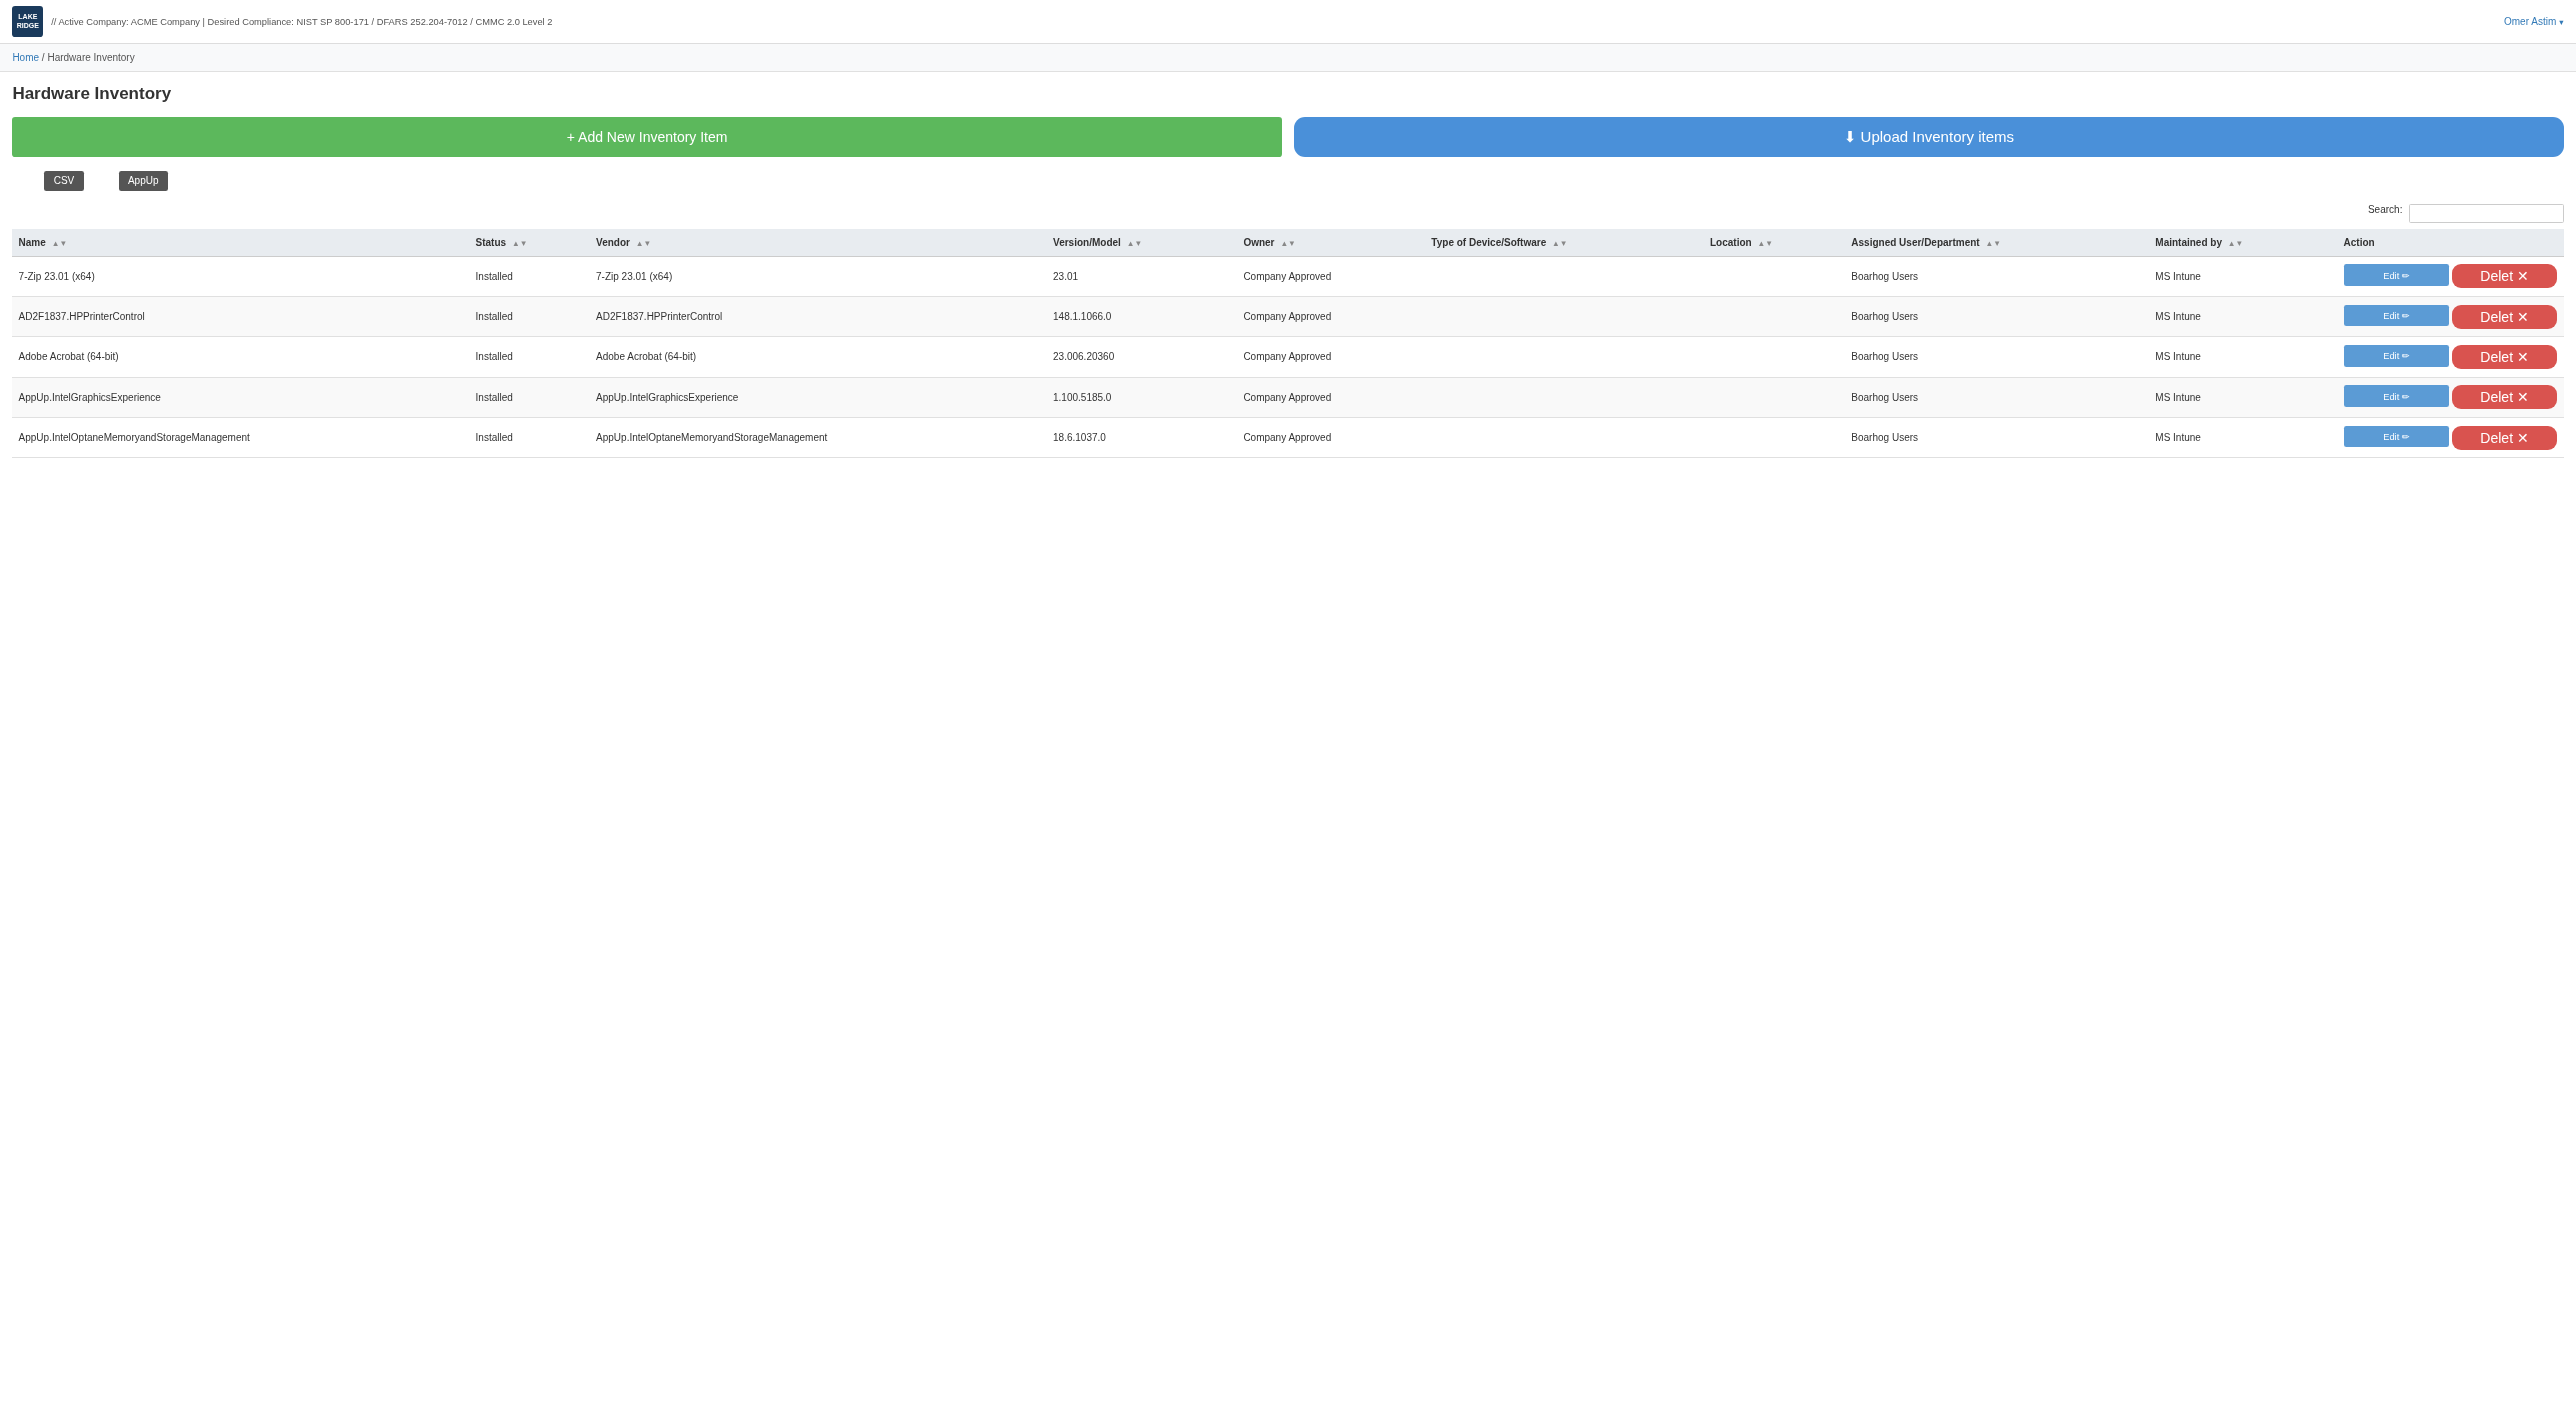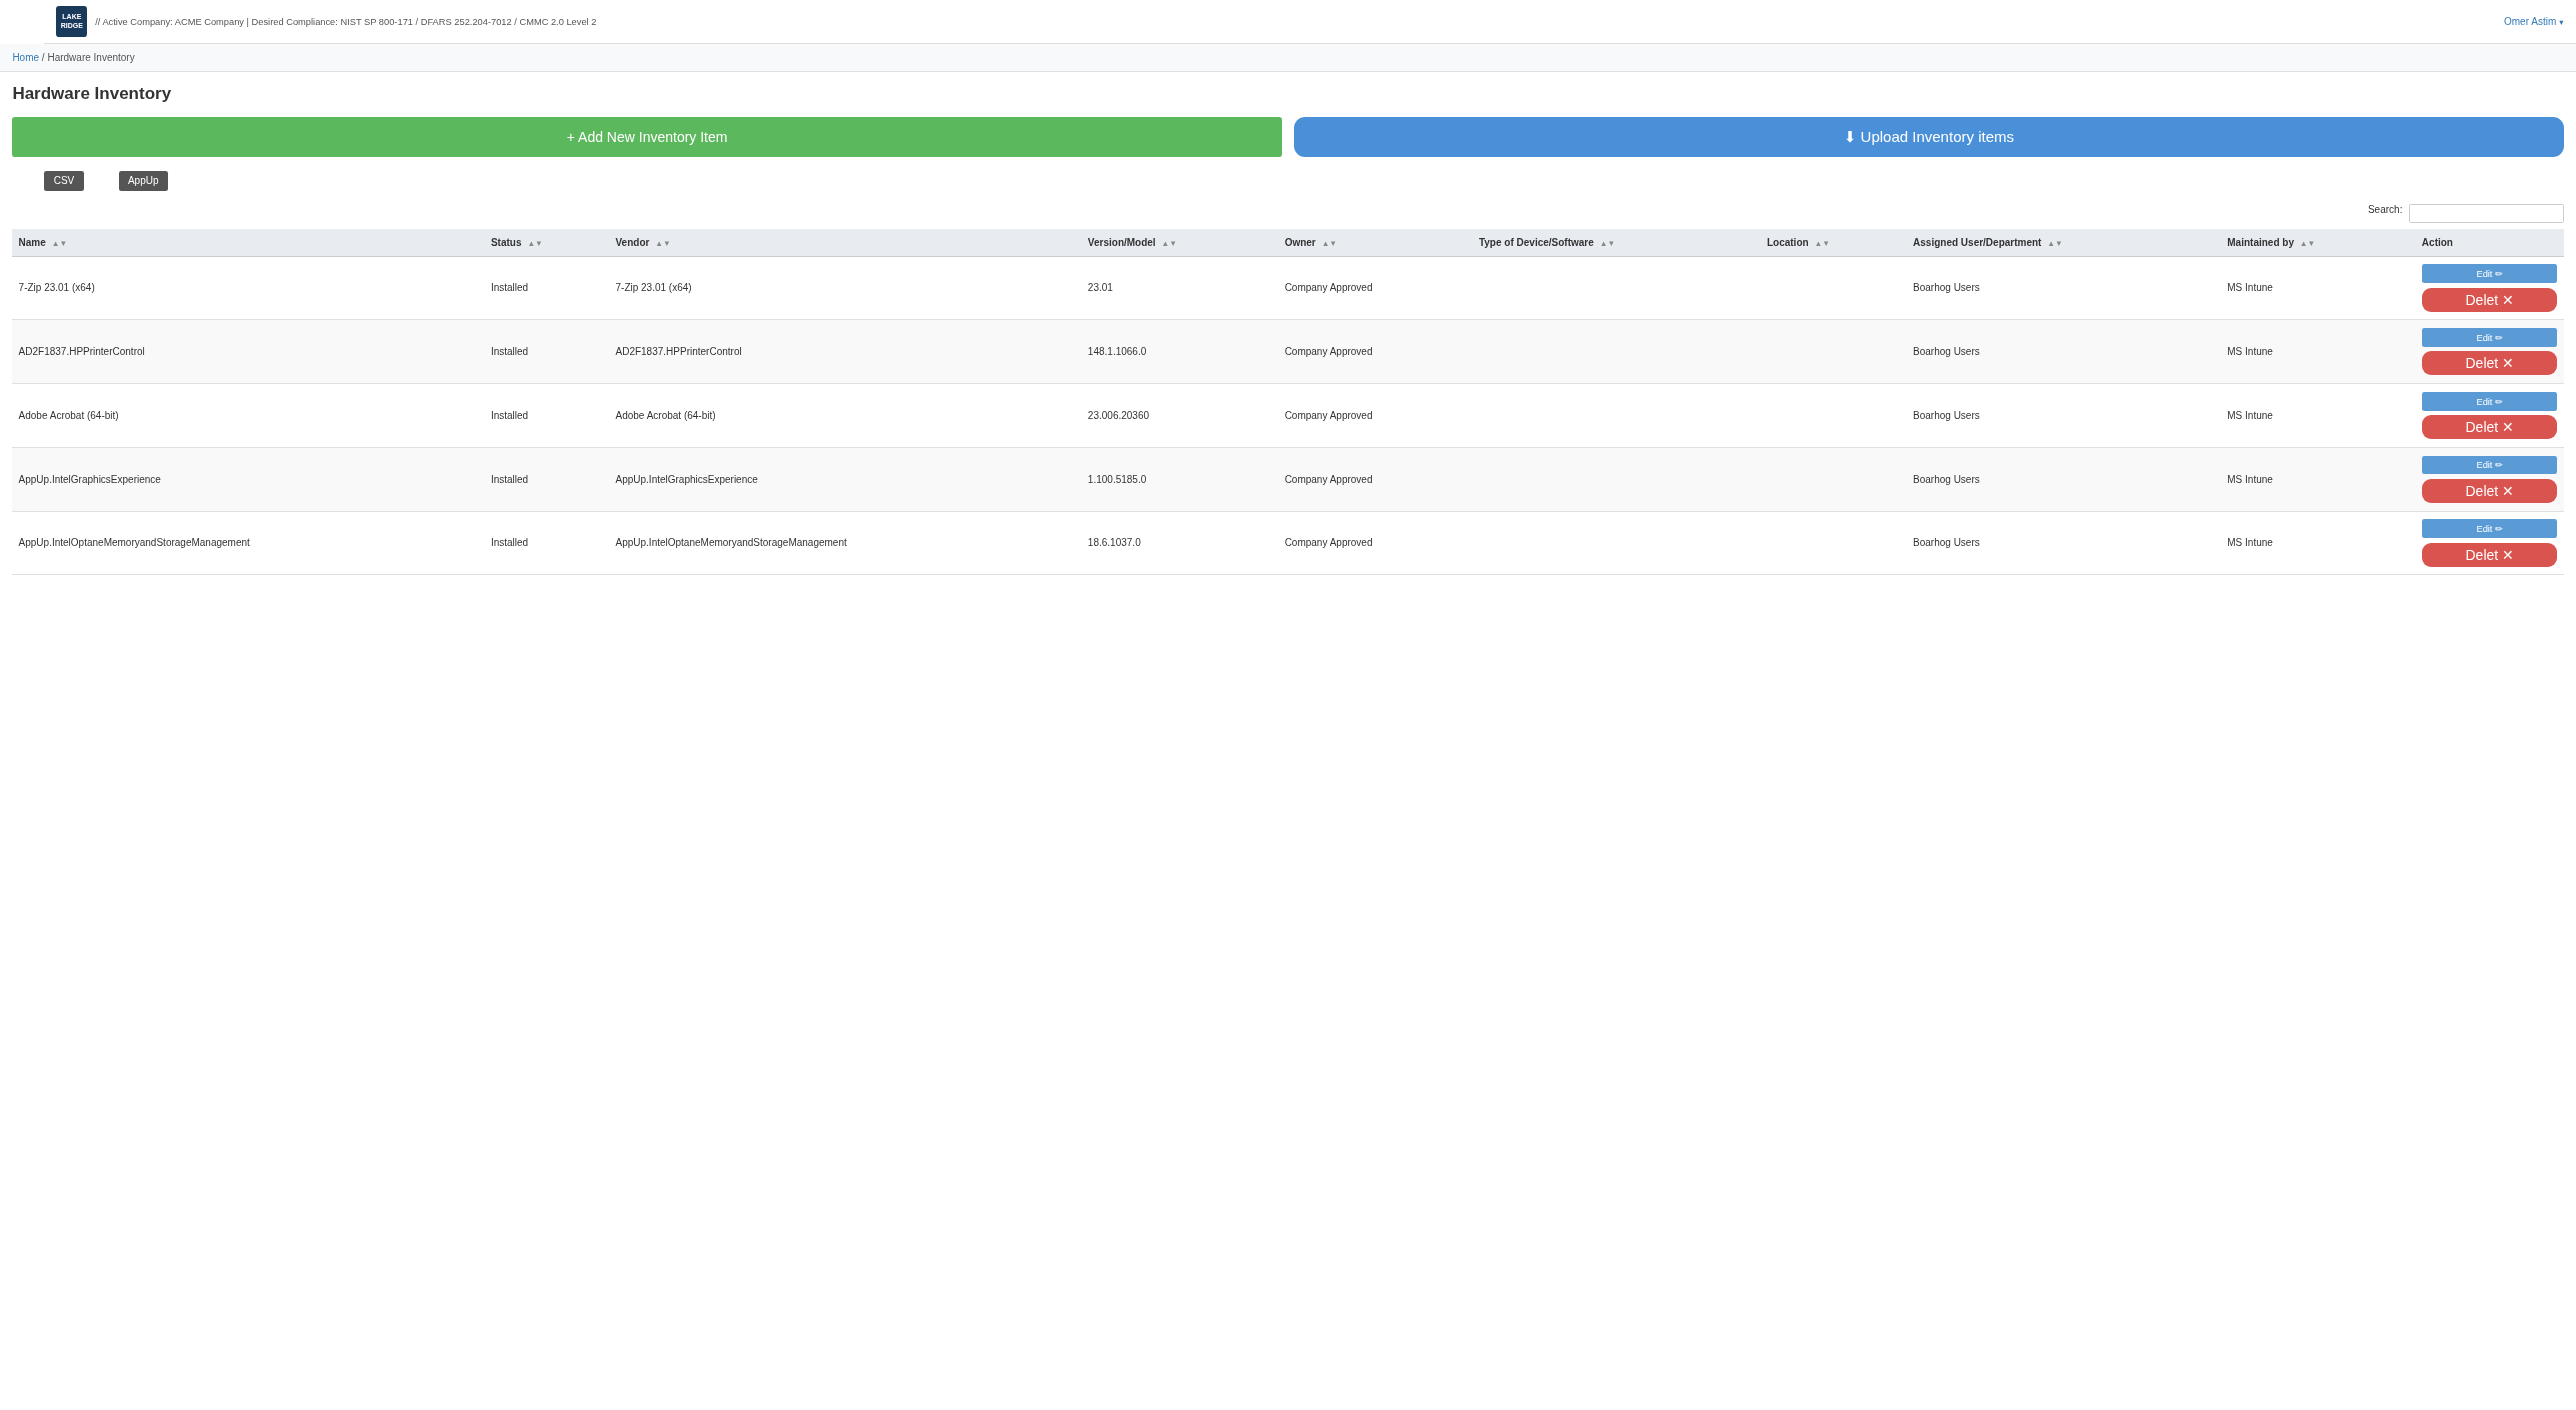--- a/index.html
+++ b/index.html
@@ -6,21 +6,20 @@
     body { font-family: Arial, sans-serif; font-size: 10px; background: #fff; color: #333; }
 
     
     .header {
       display: flex;
       align-items: center;
       justify-content: space-between;
       padding: 6.2px 12.4px;
       border-bottom: 0.8px solid #ddd;
       background: #fff;
-      margin-left: 44px;
     }
     .header-left {
       display: flex;
       align-items: center;
       gap: 7.8px;
     }
     .logo-box {
       display: flex;
       align-items: center;
       gap: 4.7px;
@@ -213,21 +212,20 @@
       border-radius: 9px;
       cursor: pointer;
       display: flex;
       align-items: center;
       gap: 3.1px;
       width: 100%;
       justify-content: center;
     }
     .action-btns {
       display: flex;
-      flex-direction: column;
       gap: 2.3px;
     }
   </style>
 </head>
 <body>
 
 <div class="header">
   <div class="header-left">
     <div class="logo-box">
       <div class="logo-icon">

